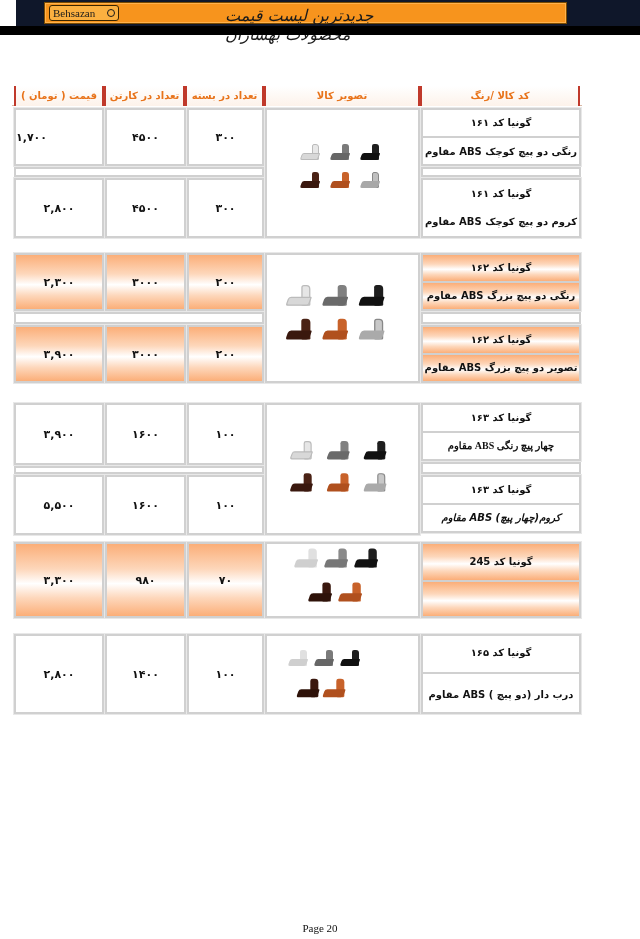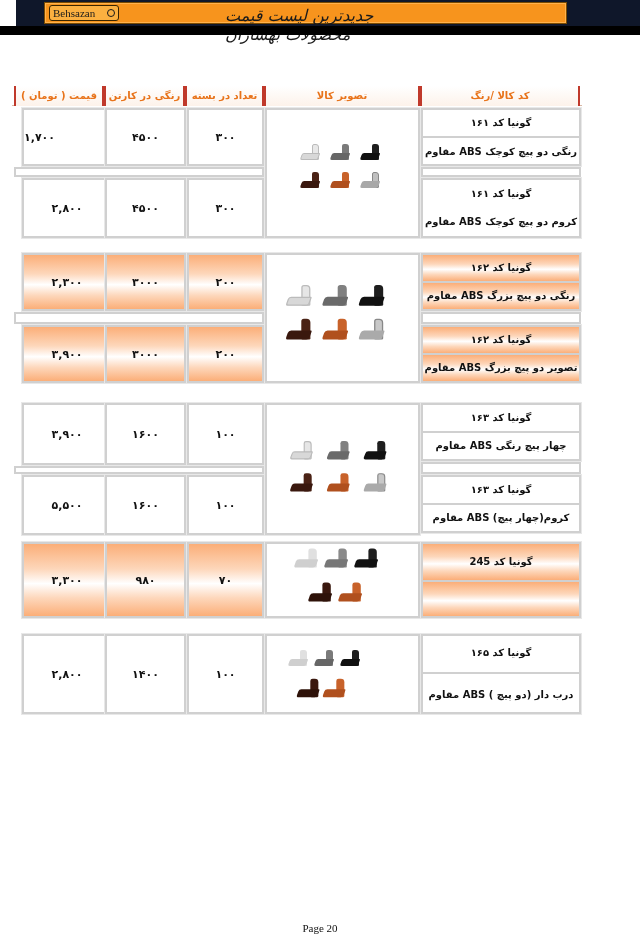--- a/index.html
+++ b/index.html
@@ -14,21 +14,21 @@
   .header-title { position: absolute; left: 180px; top: 3px; width: 200px; text-align: left; font-family: "DejaVu Serif", serif; font-style: italic; font-size: 16px; color: #1a1a1a; direction: rtl; }
   .blackbar { position: absolute; left: 0; top: 26px; width: 640px; height: 9px; background: #000; }
 
   
   .thead { position: absolute; top: 86px; height: 20px; background: #fff; border-bottom: 1px solid #d9b8a6; }
   .thead .th { position: absolute; top: 0; height: 20px; border-left: 2px solid #c0392b; border-right: 2px solid #c0392b; text-align: center; font-size: 10px; font-weight: bold; color: #e8731a; line-height: 20px; direction: rtl; background: linear-gradient(#ffffff, #fdf2ea); }
 
   
   .cell { position: absolute; border: 2px solid #d0d0d0; background: #fff; display: flex; align-items: center; justify-content: center; direction: rtl; font-size: 11px; font-weight: bold; color: #111; outline: 1px solid #e8e8e8; }
   .cell.orange { background: linear-gradient(to bottom, #fbae78 0%, #fdd7bb 35%, #ffffff 55%, #fdd7bb 75%, #fbae78 100%); }
-  .cell.price { justify-content: flex-end; padding-right: 18px; margin-left: 8px; }
+  .cell.price { justify-content: flex-end; padding-right: 18px; }
   .cell.price.center { justify-content: center; padding-right: 0; }
   .desc { position: absolute; border: 2px solid #d0d0d0; background: #fff; direction: rtl; outline: 1px solid #e8e8e8; }
   .desc.orange { background: transparent; }
   .desc .line { position: absolute; left: 0; right: 0; text-align: center; font-size: 10px; font-weight: bold; color: #111; }
   .desc .half { position: absolute; left: 0; right: 0; border-bottom: 2px solid #d0d0d0; }
   .desc .half.orange { background: linear-gradient(to bottom, #fbae78 0%, #fdd7bb 35%, #ffffff 55%, #fdd7bb 75%, #fbae78 100%); }
   .gap { position: absolute; border: 2px solid #d0d0d0; background: #fff; }
   .img-cell { position: absolute; border: 2px solid #d0d0d0; background: #fff; outline: 1px solid #e8e8e8; }
 
   
@@ -49,21 +49,21 @@
     </div>
     <div class="header-title">جدیدترین لیست قیمت محصولات بهسازان</div>
   </div>
 </div>
 <div class="blackbar"></div>
 
 <div class="thead" style="left:12px; width:570px;">
   <div class="th" style="left:252px; width:156px;">تصویر کالا</div>
   <div class="th" style="left:408px; width:160px;">کد کالا /رنگ</div>
   <div class="th" style="left:173px; width:79px;">تعداد در بسته</div>
-  <div class="th" style="left:92px; width:81px;">رنگی در کارتن</div>
+  <div class="th" style="left:92px; width:81px;">تعداد در کارتن</div>
   <div class="th" style="left:2px; width:90px;">قیمت ( تومان )</div>
 </div>
 
 <div>
 
   <div class="cell price" style="left:14px; top:108px; width:90px; height:58px;">۱,۷۰۰</div>
   <div class="cell" style="left:105px; top:108px; width:81px; height:58px;">۴۵۰۰</div>
   <div class="cell" style="left:187px; top:108px; width:77px; height:58px;">۳۰۰</div>
   <div class="desc" style="left:421px; top:108px; width:160px; height:58px;">
     <div class="half" style="top:0; height:28px;"></div>
@@ -170,27 +170,27 @@
   <div class="cell" style="left:105px; top:403px; width:81px; height:62px;">۱۶۰۰</div>
   <div class="cell" style="left:187px; top:403px; width:77px; height:62px;">۱۰۰</div>
   <div class="gap" style="left:14px; top:466px; width:250px; height:8px;"></div>
   <div class="cell price center" style="left:14px; top:475px; width:90px; height:60px;">۵,۵۰۰</div>
   <div class="cell" style="left:105px; top:475px; width:81px; height:60px;">۱۶۰۰</div>
   <div class="cell" style="left:187px; top:475px; width:77px; height:60px;">۱۰۰</div>
 
   <div class="desc" style="left:421px; top:403px; width:160px; height:58px;">
     <div class="half" style="top:0; height:28px;"></div>
     <div class="line" style="top:7px;">گونیا کد ۱۶۳</div>
-    <div class="line" style="top:35px;">چهار پیچ رنگی ABS مقاوم</div>
+    <div class="line" style="top:35px;font-family:Liberation Serif, serif;">چهار پیچ رنگی ABS مقاوم</div>
   </div>
   <div class="gap" style="left:421px; top:462px; width:160px; height:12px;"></div>
   <div class="desc" style="left:421px; top:475px; width:160px; height:58px;">
     <div class="half" style="top:0; height:28px;"></div>
     <div class="line" style="top:7px;">گونیا کد ۱۶۳</div>
-    <div class="line" style="top:35px;">کروم(چهار پیچ) ABS مقاوم</div>
+    <div class="line" style="top:35px;font-style:italic;">کروم(چهار پیچ) ABS مقاوم</div>
   </div>
 
   <div class="img-cell" style="left:265px; top:403px; width:155px; height:132px;">
     <div style="position:absolute; left:24px; top:36px; width:120px; height:70px; transform:scale(1.15); transform-origin:top left;">
       <div class="br" style="left:0; top:0;">
           <div class="v" style="background:#e6e6e6; border:1px solid #bbb;"></div>
           <div class="h" style="background:#d8d8d8; border:1px solid #bbb;"></div>
         </div>
       <div class="br" style="left:32px; top:0;">
           <div class="v" style="background:#808080;"></div>

